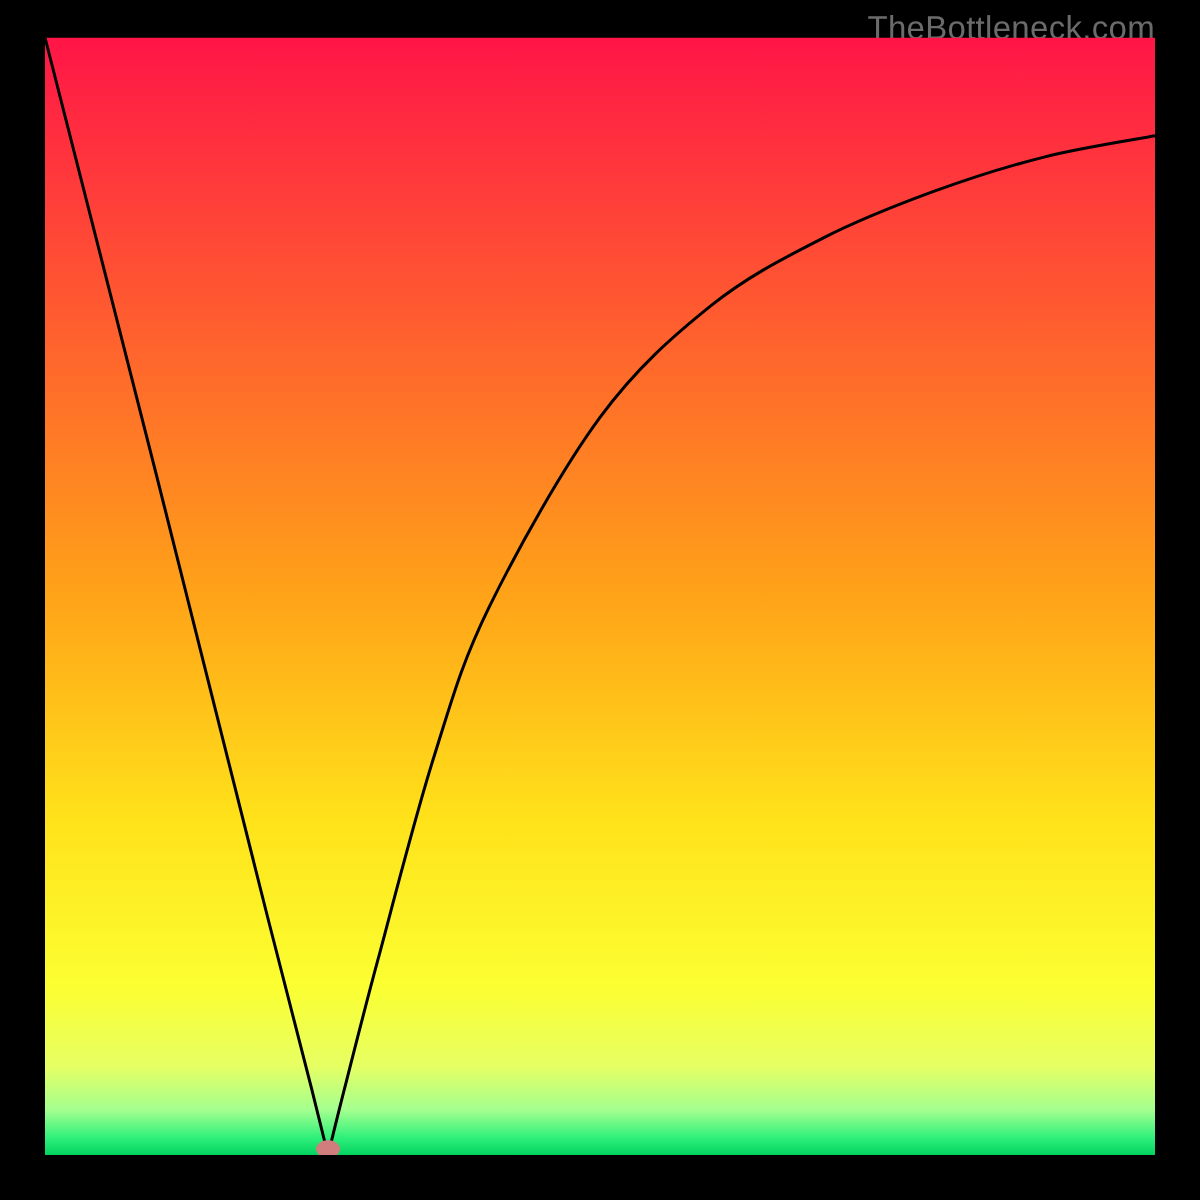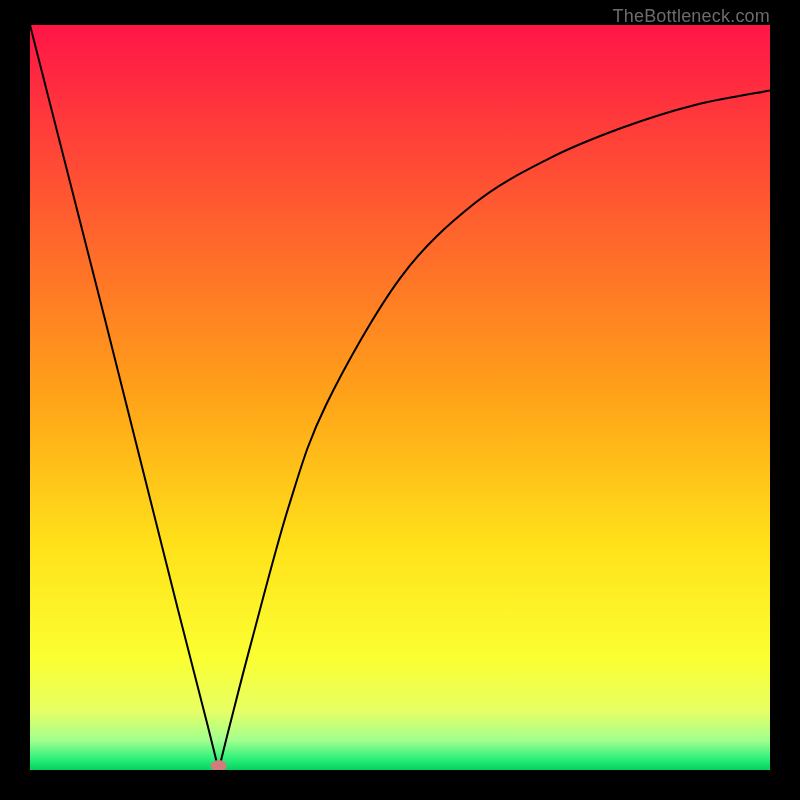--- a/index.html
+++ b/index.html
@@ -27,21 +27,21 @@
   .plot-svg {
     display: block;
     width: 100%;
     height: 100%;
   }
   .attribution {
     position: absolute;
     top: 6px;
     right: 30px;
     color: #6b6b6b;
-    font-size: 18px;
+    font-size: 22px;
     font-weight: 400;
     letter-spacing: 0.2px;
     pointer-events: none;
   }
 </style>
 </head>
 <body>
 
 <div class="frame">
   <div class="attribution">TheBottleneck.com</div>

